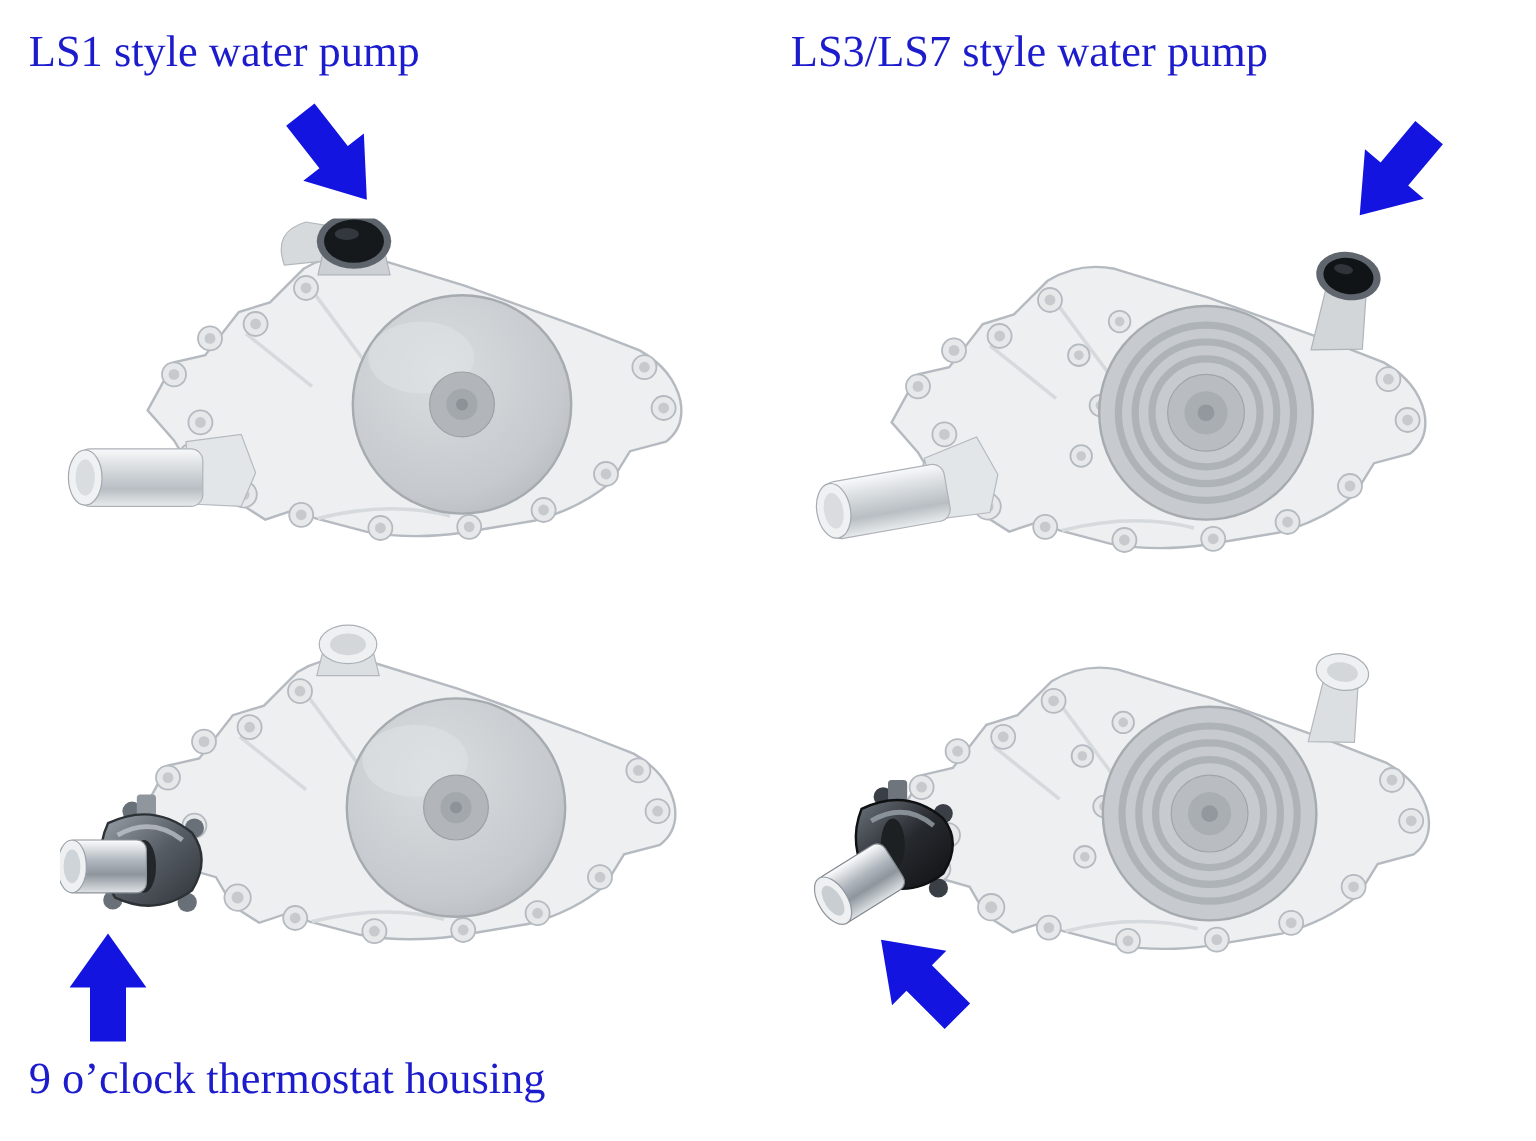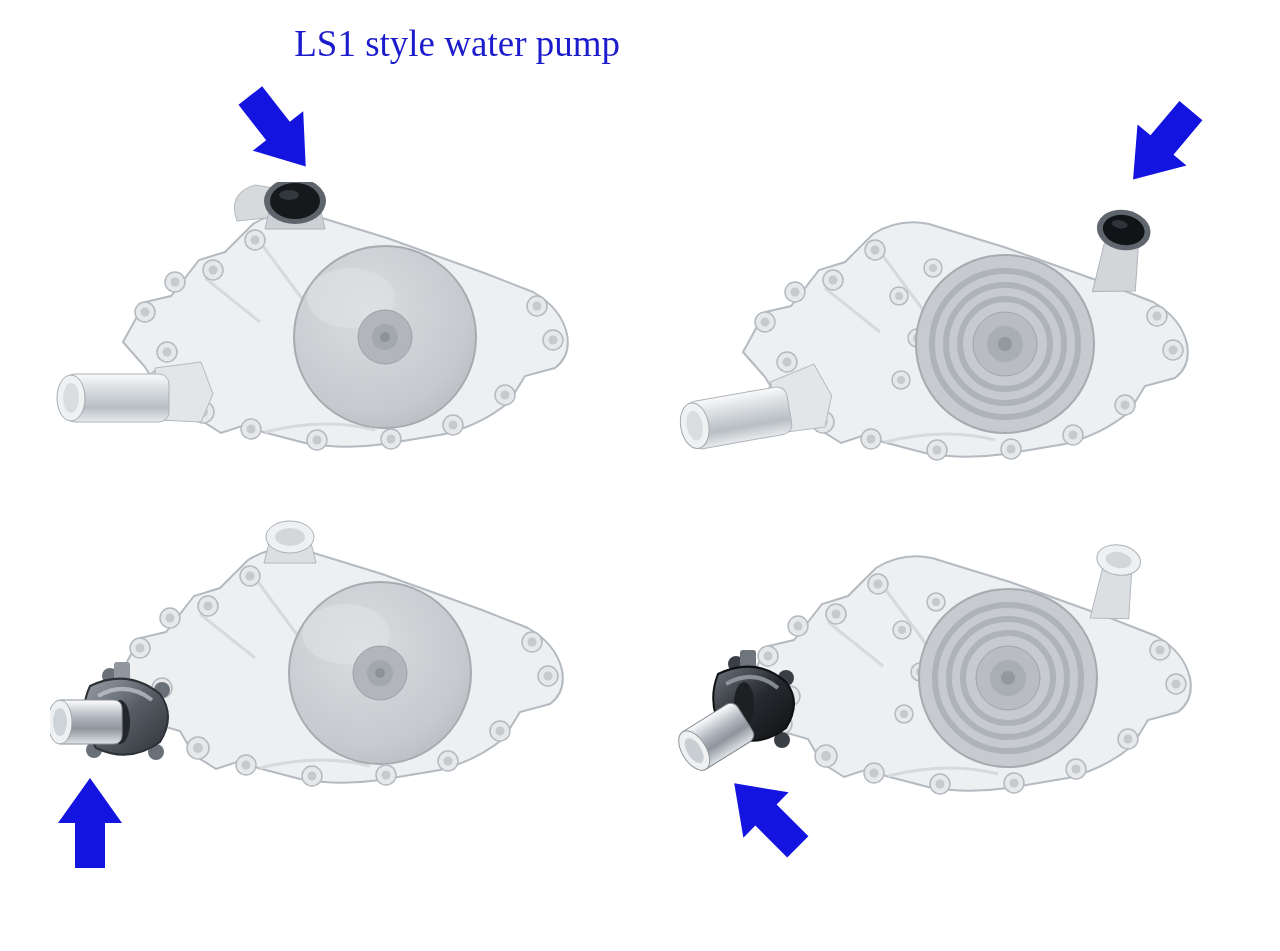--- a/index.html
+++ b/index.html
@@ -1,21 +1,21 @@
 <!DOCTYPE html>
 <html style="--label-color: #1c1ccd; --arrow-color: #1414e0;"><head>
 <meta charset="utf-8">
 <style>
   * { margin:0; padding:0; box-sizing:border-box; }
   html,body { width:1280px; height:951px; background:#ffffff; overflow:hidden;
               font-family:"Liberation Serif", serif; }
   .stage { position:relative; width:1280px; height:951px; background:#ffffff; }
 
   .caption { position:absolute; font-size:37px; line-height:1.1;
-             color:var(--label-color,#1b1bd0); text-align:right; white-space:nowrap; }
+             color:var(--label-color,#1b1bd0); text-align:left; white-space:nowrap;padding-left:24px; }
 
   .arrow { position:absolute; width:66px; height:92px; }
   .arrow svg { width:100%; height:100%; display:block; }
   .arrow polygon { fill:var(--arrow-color,#1414e0); }
 
   .pump { position:absolute; width:540px; height:290px; }
 
   .defs-holder { position:absolute; width:0; height:0; overflow:hidden; }
 </style>
 </head>
@@ -121,20 +121,21 @@
       <ellipse cx="-6" cy="-14" rx="10" ry="5" fill="#3a4046" opacity="0.8"></ellipse>
     </g>
   </svg>
 
   <div class="arrow" style="left:245px; top:85px; transform:rotate(-38deg);">
     <svg viewBox="0 0 66 92">
         <polygon points="18,1 48,1 48,46 65,46 33,91 1,46 18,46"></polygon>
       </svg>
   </div>
 
+  <div class="caption" style="left:635px; width:620px; top:24px;">LS3/LS7 style water pump</div>
 
   <svg class="pump" viewBox="0 0 540 290" style="left:675px; top:192px;">
     <use href="#pump-housing"></use>
     <g fill="#e6e8ea" stroke="#b4bac0" stroke-width="1.5">
       <circle cx="224" cy="104" r="9"></circle>
         <circle cx="242" cy="146" r="9"></circle>
       <circle cx="226" cy="188" r="9"></circle>
         <circle cx="258" cy="76" r="9"></circle>
     </g>
     <g fill="#c6cacd">
@@ -202,20 +203,21 @@
       <ellipse cx="10" cy="204" rx="7" ry="14" fill="#cfd4d8"></ellipse>
     </g>
   </svg>
 
   <div class="arrow" style="left:57px; top:777px; transform:rotate(180deg);">
     <svg viewBox="0 0 66 92">
         <polygon points="18,1 48,1 48,46 65,46 33,91 1,46 18,46"></polygon>
       </svg>
   </div>
 
+  <div class="caption" style="left:0; width:625px; top:880px;">9 o’clock thermostat housing</div>
 
   <svg class="pump" viewBox="0 0 540 290" style="left:678px; top:526px;">
     <use href="#pump-housing"></use>
     <g fill="#e6e8ea" stroke="#b4bac0" stroke-width="1.5">
       <circle cx="224" cy="104" r="9"></circle>
         <circle cx="242" cy="146" r="9"></circle>
       <circle cx="226" cy="188" r="9"></circle>
         <circle cx="258" cy="76" r="9"></circle>
     </g>
     <g fill="#c6cacd">

